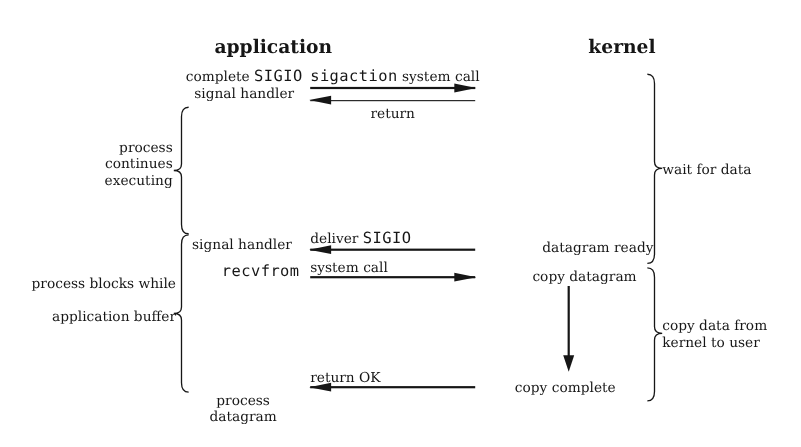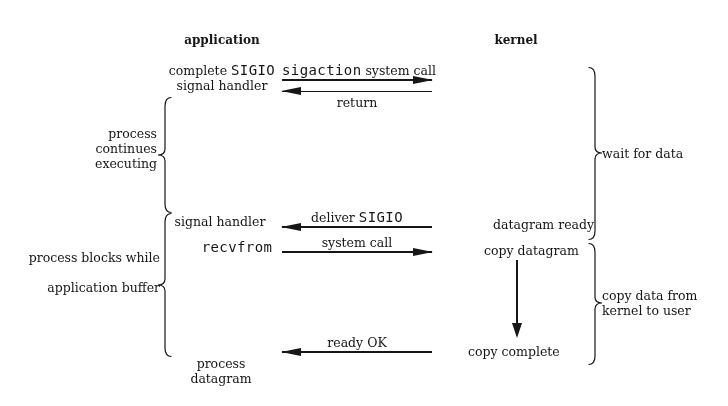--- a/index.html
+++ b/index.html
@@ -7,22 +7,22 @@
     width:728px;height:406px;
     background:#ffffff;
     font-family:"DejaVu Serif","Liberation Serif",serif;
     color:#161616;
     position:relative;
     overflow:hidden;
   }
   .abs{position:absolute;}
   .hdr{
     font-weight:bold;
-    font-size:12px;
-    text-align:center;
+    font-size:17px;
+    text-align:right;
     width:160px;
   }
   .lbl{
     font-size:12.5px;
     line-height:15px;
     white-space:nowrap;
   }
   .ctr{text-align:center;width:160px;white-space:normal;}
   .mono{
     font-family:"DejaVu Sans Mono","Liberation Mono",monospace;
@@ -31,21 +31,21 @@
   }
   
   .h-arrow{position:absolute;left:282px;width:150px;height:0;}
   .h-line{position:absolute;left:0;right:0;top:-0.7px;height:1.4px;background:#161616;}
   .head-right{position:absolute;right:-1px;top:-4.2px;width:0;height:0;
     border-top:4px solid transparent;border-bottom:4px solid transparent;
     border-left:20px solid #161616;}
   .head-left{position:absolute;left:-1px;top:-4.2px;width:0;height:0;
     border-top:4px solid transparent;border-bottom:4px solid transparent;
     border-right:20px solid #161616;}
-  .arrow-lbl-above{position:absolute;left:0;right:0;bottom:2px;text-align:center;
+  .arrow-lbl-above{position:absolute;left:0;right:0;bottom:2px;
     font-size:12.5px;white-space:nowrap;}
   .arrow-lbl-below{position:absolute;left:0;right:0;top:3px;text-align:center;
     font-size:12.5px;white-space:nowrap;}
   
   .v-line{position:absolute;width:1.4px;background:#161616;}
   .v-head-down{position:absolute;width:0;height:0;
     border-left:5px solid transparent;border-right:5px solid transparent;
     border-top:15px solid #161616;}
   svg.brace{position:absolute;overflow:visible;}
   svg.brace path{fill:none;stroke:#161616;stroke-width:1.2;}
@@ -94,21 +94,21 @@
     <div class="head-left"></div>
   </div>
 
   <div class="h-arrow" style="top:252px;">
     <div class="arrow-lbl-above">system call</div>
     <div class="h-line"></div>
     <div class="head-right"></div>
   </div>
 
   <div class="h-arrow" style="top:352px;">
-    <div class="arrow-lbl-above">ready OK</div>
+    <div class="arrow-lbl-above">return OK</div>
     <div class="h-line"></div>
     <div class="head-left"></div>
   </div>
 
   <div>
     <div class="v-line" style="left:516.3px;top:260px;height:64px;"></div>
     <div class="v-head-down" style="left:512px;top:323px;"></div>
   </div>
 
   <svg class="brace" style="left:158px;top:97px;" width="14" height="116" viewBox="0 0 14 116">

